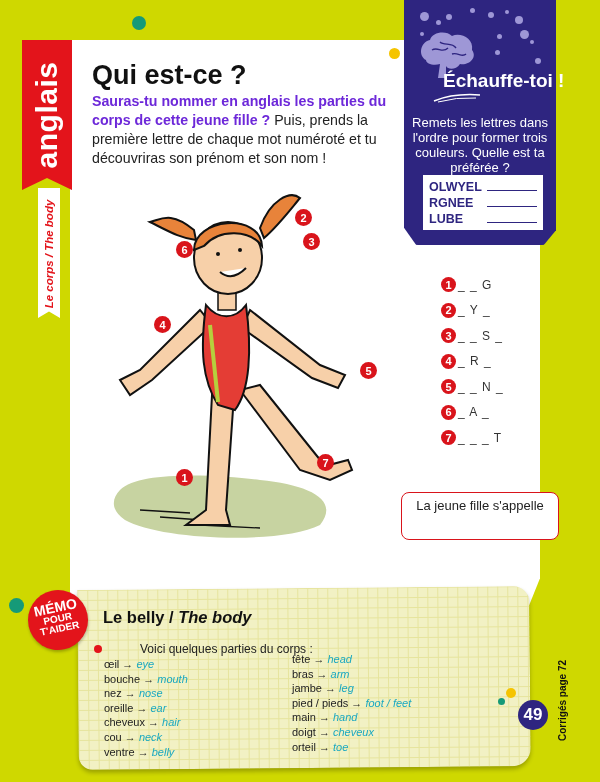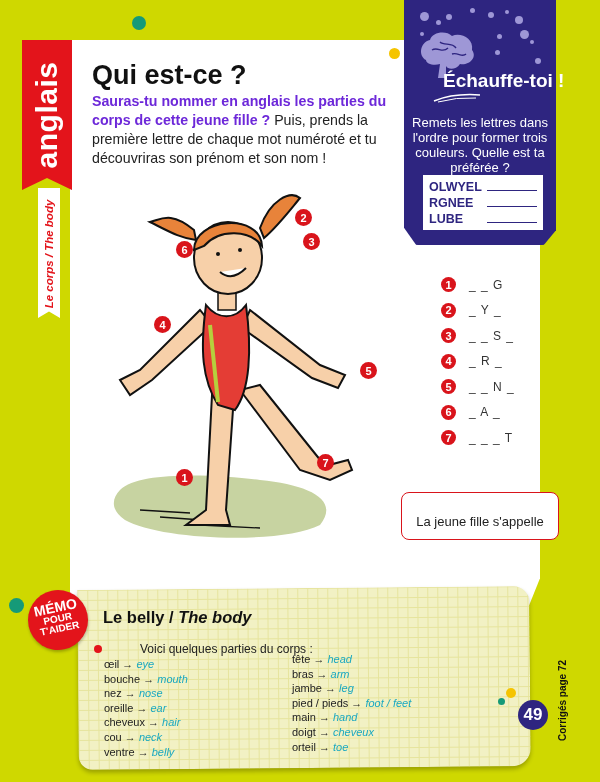--- a/index.html
+++ b/index.html
@@ -75,27 +75,27 @@
   .panel-row .w { width:58px; }
   .panel-row .line { flex:1; border-bottom:1px solid #2e2580; margin-bottom:3px; }
 
   
   .num-list { position:absolute; left:441px; top:272px; }
   .num-row { display:flex; align-items:center; height:25.5px; }
   .badge {
     width:15px; height:15px; border-radius:50%; background:#d9141b; color:#fff;
     font-weight:bold; font-size:11px; display:flex; align-items:center; justify-content:center;
   }
-  .pattern { margin-left:13px; font-size:12px; color:#333; letter-spacing:1px; white-space:pre; }
+  .pattern { margin-left:2px; font-size:12px; color:#333; letter-spacing:1px; white-space:pre; }
 
   .answer-box {
     position:absolute; left:401px; top:492px; width:156px; height:46px;
     border:1.5px solid #d9141b; border-radius:8px; background:#fff; text-align:center;
   }
-  .answer-box .l1 { font-size:13px; color:#222; margin-top:21px; }
+  .answer-box .l1 { font-size:13px; color:#222; margin-top:5px; }
   .answer-box .l2 { font-size:12px; color:#333; margin-top:3px; letter-spacing:2px; }
 
   
   .memo {
     position:absolute; left:78px; top:588px; width:452px; height:180px;
     background-color:#f2f1c4;
     background-image:
       linear-gradient(#e6e49d 1px, transparent 1px),
       linear-gradient(90deg, #e6e49d 1px, transparent 1px);
     background-size:10px 10px;

